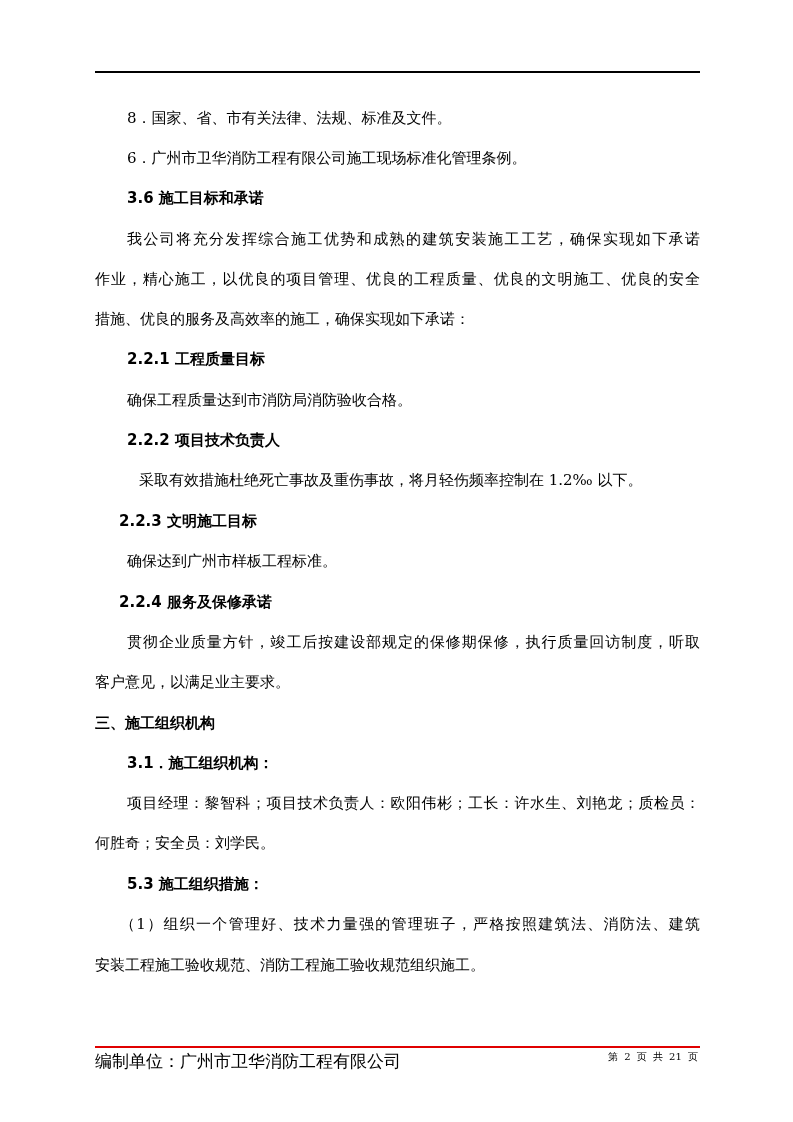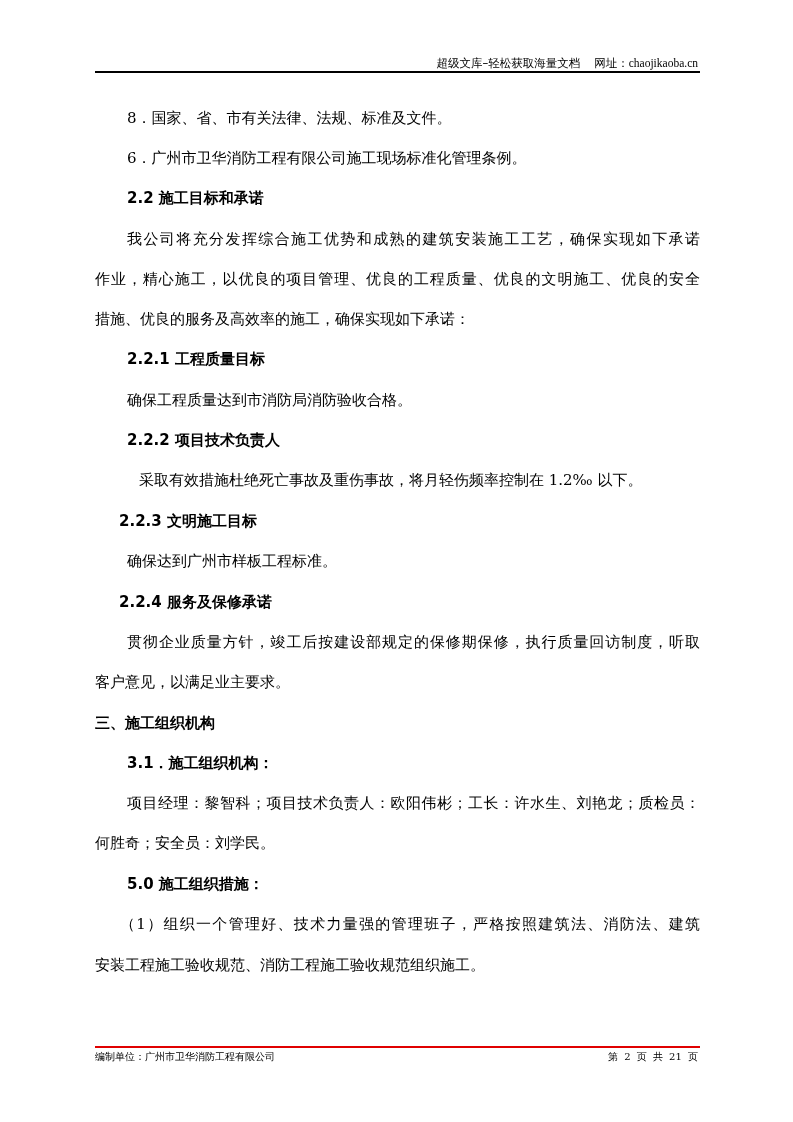--- a/index.html
+++ b/index.html
@@ -6,56 +6,53 @@
     body { width: 793px; height: 1122px; position: relative; overflow: hidden;
            font-family: "DejaVu Serif", "Liberation Serif", serif; color: #000; }
     .header { position: absolute; left: 95px; top: 52px; width: 605px; height: 20px; }
     .header-text { position: absolute; right: 2px; top: 4px; font-size: 11.5px; white-space: nowrap;
                    font-family: "DejaVu Sans", "Liberation Sans", sans-serif; }
     .header-text .url { font-family: "Liberation Serif", serif; margin-left: 14px; }
     .header-rule { position: absolute; left: 0; right: 0; top: 19px; height: 1.5px; background: #000; }
     .line { position: absolute; font-size: 15px; white-space: nowrap; line-height: 20px; }
     .bold { font-weight: bold; font-family: "DejaVu Sans", "Liberation Sans", sans-serif; }
     .footer-rule { position: absolute; left: 95px; width: 605px; top: 1046px; height: 1.5px; background: #e00000; }
-    .footer-left { position: absolute; left: 95px; top: 1050px; font-size: 10px;
+    .footer-left { position: absolute; left: 95px; top: 1050px; font-size: 17px;
                    font-family: "DejaVu Sans", "Liberation Sans", sans-serif; }
     .footer-right { position: absolute; right: 95px; top: 1050px; font-size: 10px; word-spacing: 3px;
                     font-family: "DejaVu Serif", "Liberation Serif", serif; }
     .justify { width: 574px; text-align: justify; text-align-last: justify; }
   </style>
 </head>
 <body>
 
 <div class="header">
-  <div class="header-text">
-    <span>超级文库–轻松获取海量文档</span><span class="url">网址：chaojikaoba.cn</span>
-  </div>
   <div class="header-rule"></div>
 </div>
 
 <div>
   <div class="line" style="left:127px;top:108px;">8．国家、省、市有关法律、法规、标准及文件。</div>
   <div class="line" style="left:127px;top:148px;">6．广州市卫华消防工程有限公司施工现场标准化管理条例。</div>
-  <div class="line bold" style="left:127px;top:188px;">2.2  施工目标和承诺</div>
+  <div class="line bold" style="left:127px;top:188px;">3.6  施工目标和承诺</div>
   <div class="line justify" style="left:127px;top:229px;width:573px;">我公司将充分发挥综合施工优势和成熟的建筑安装施工工艺，确保实现如下承诺</div>
   <div class="line justify" style="left:95px;top:269px;width:605px;">作业，精心施工，以优良的项目管理、优良的工程质量、优良的文明施工、优良的安全</div>
   <div class="line" style="left:95px;top:309px;">措施、优良的服务及高效率的施工，确保实现如下承诺：</div>
   <div class="line bold" style="left:127px;top:349px;">2.2.1 工程质量目标</div>
   <div class="line" style="left:127px;top:390px;">确保工程质量达到市消防局消防验收合格。</div>
   <div class="line bold" style="left:127px;top:430px;">2.2.2  项目技术负责人</div>
   <div class="line" style="left:127px;top:470px;margin-left:12px;">采取有效措施杜绝死亡事故及重伤事故，将月轻伤频率控制在 1.2‰ 以下。</div>
   <div class="line bold" style="left:119px;top:511px;">2.2.3 文明施工目标</div>
   <div class="line" style="left:127px;top:551px;">确保达到广州市样板工程标准。</div>
   <div class="line bold" style="left:119px;top:592px;">2.2.4  服务及保修承诺</div>
   <div class="line justify" style="left:127px;top:632px;width:573px;">贯彻企业质量方针，竣工后按建设部规定的保修期保修，执行质量回访制度，听取</div>
   <div class="line" style="left:95px;top:672px;">客户意见，以满足业主要求。</div>
   <div class="line bold" style="left:95px;top:713px;">三、施工组织机构</div>
   <div class="line bold" style="left:127px;top:753px;text-align:right;">3.1．施工组织机构：</div>
   <div class="line justify" style="left:127px;top:793px;width:573px;">项目经理：黎智科；项目技术负责人：欧阳伟彬；工长：许水生、刘艳龙；质检员：</div>
   <div class="line" style="left:95px;top:833px;">何胜奇；安全员：刘学民。</div>
-  <div class="line bold" style="left:127px;top:874px;">5.0  施工组织措施：</div>
+  <div class="line bold" style="left:127px;top:874px;">5.3  施工组织措施：</div>
   <div class="line justify" style="left:120px;top:914px;width:580px;">（1）组织一个管理好、技术力量强的管理班子，严格按照建筑法、消防法、建筑</div>
   <div class="line" style="left:95px;top:955px;">安装工程施工验收规范、消防工程施工验收规范组织施工。</div>
 </div>
 
 <div class="footer-rule"></div>
 <div class="footer-left">编制单位：广州市卫华消防工程有限公司</div>
 <div class="footer-right">第 2 页 共 21 页</div>
 
 </body></html>

